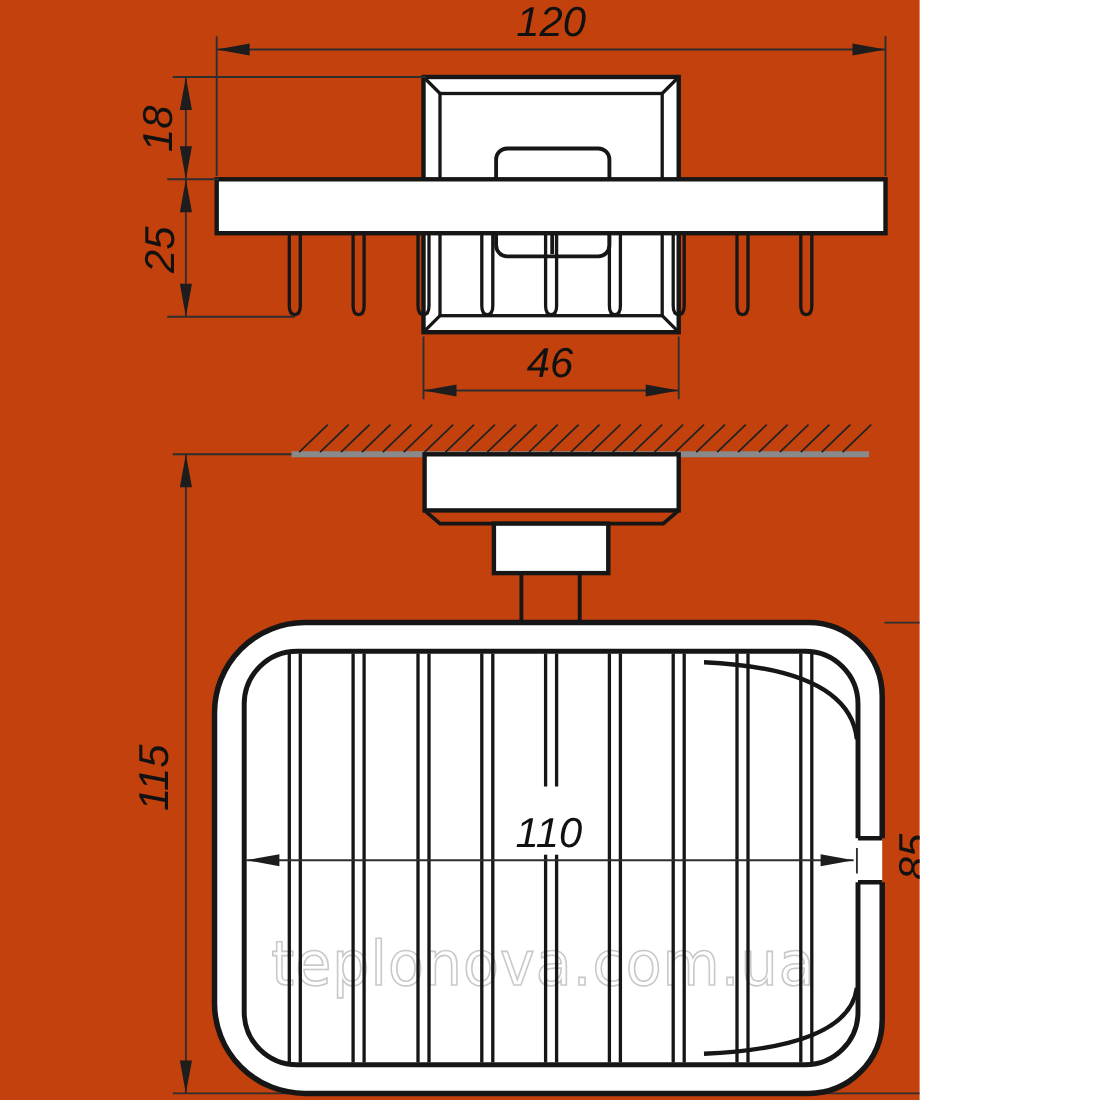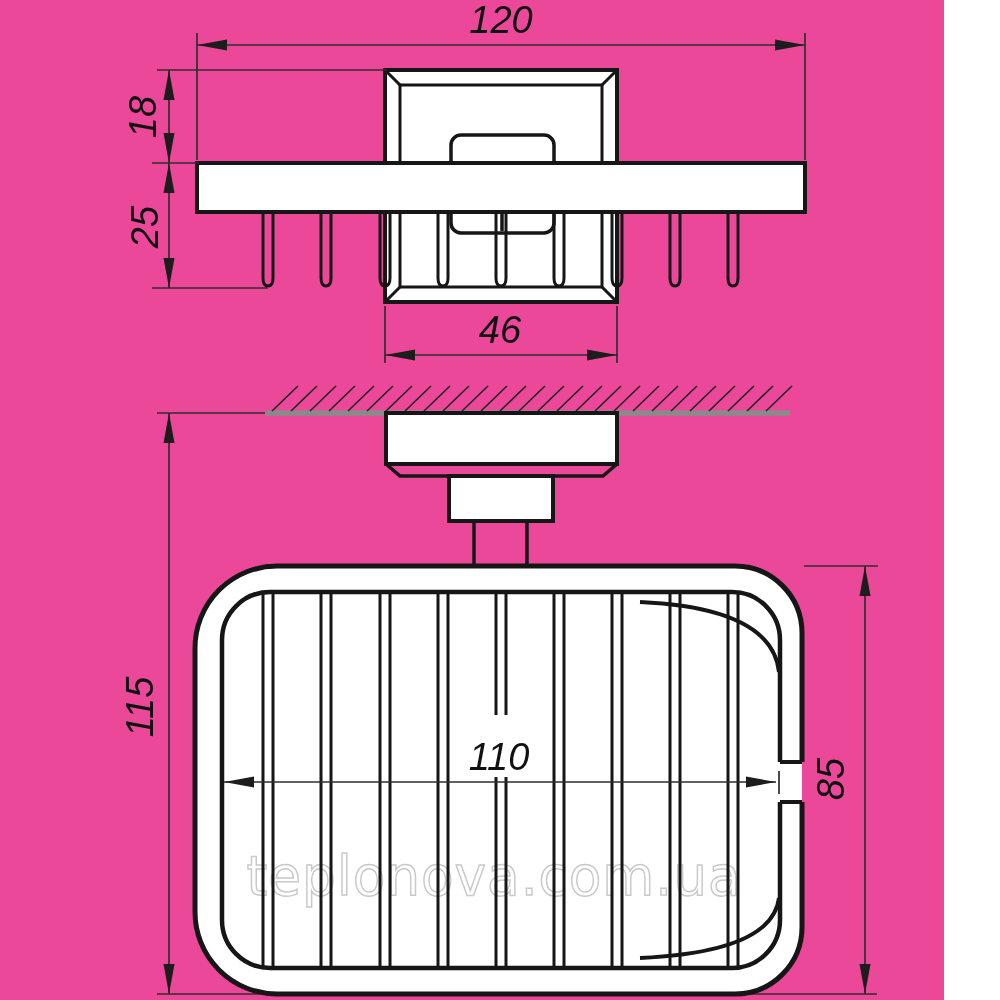--- a/index.html
+++ b/index.html
@@ -1,16 +1,16 @@
 <!DOCTYPE html>
 <html><head>
 <meta charset="utf-8">
 <style>
   html,body{margin:0;padding:0;background:#ffffff;}
-  .stage{width:944px;height:1000px;position:relative;background:#ec4899;overflow:hidden;}
+  .stage{width:836px;height:1000px;position:relative;background:#c2410c;overflow:hidden;}
   svg{display:block;}
   
   .ln{stroke:#161616;stroke-width:4;fill:none;stroke-linecap:butt;stroke-linejoin:miter;}
   .ln3{stroke:#161616;stroke-width:3;fill:none;}
   .ln35{stroke:#161616;stroke-width:3.5;fill:none;}
   .ln45{stroke:#161616;stroke-width:4.5;fill:none;}
   .ln5{stroke:#161616;stroke-width:5;fill:none;}
   .thin{stroke:#2e2e2e;stroke-width:1.7;fill:none;}
   .hatch{stroke:#222222;stroke-width:1.6;fill:none;}
   .wall{stroke:#8a8a8a;stroke-width:5.5;fill:none;}

